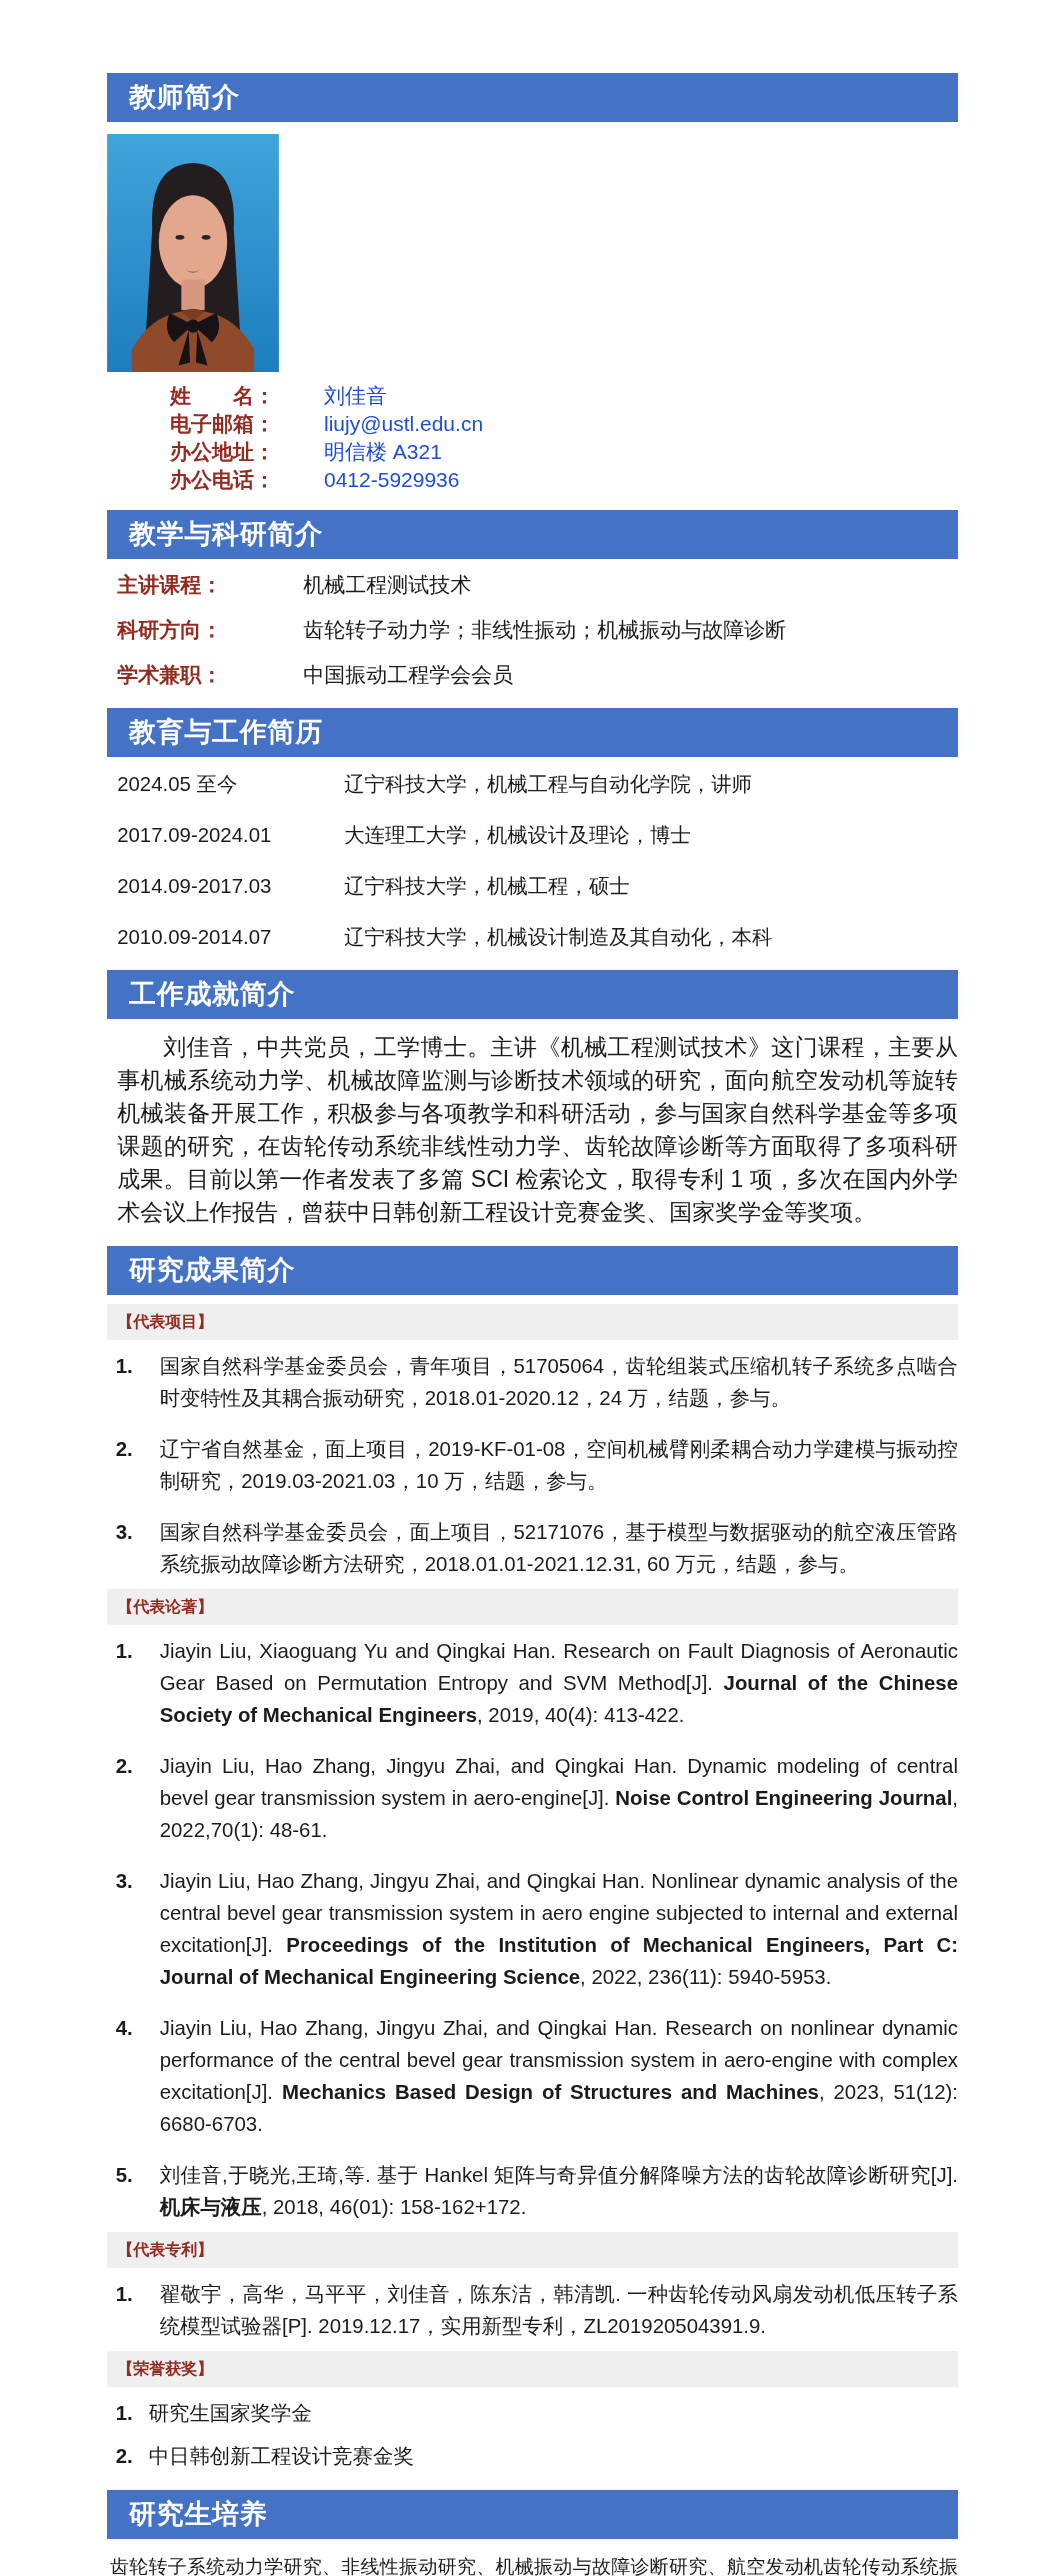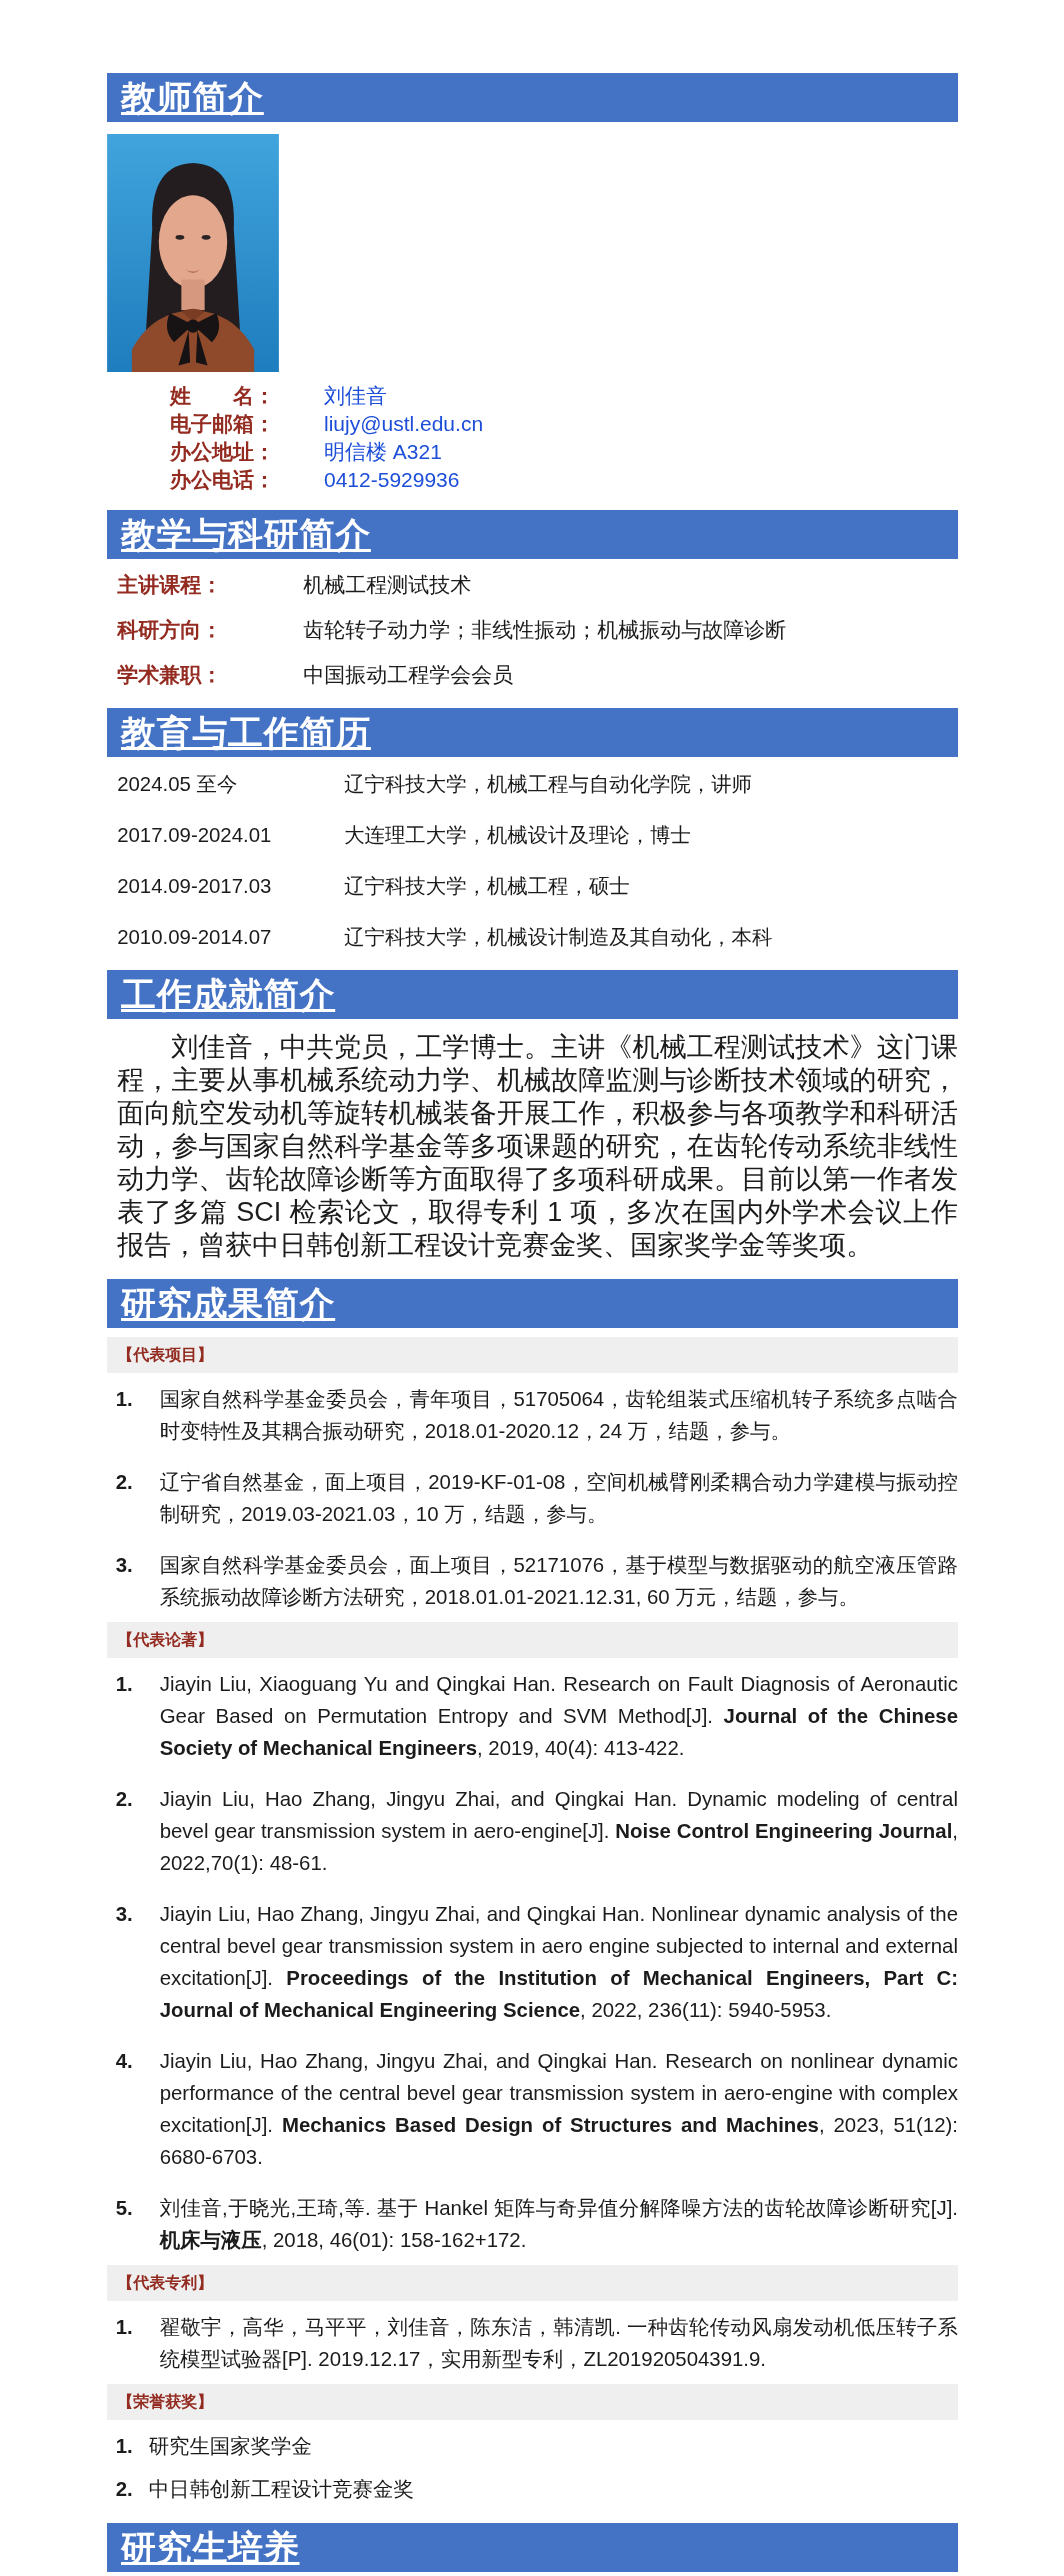--- a/index.html
+++ b/index.html
@@ -7,23 +7,22 @@
   body {
     width:1065px; min-height:2576px;
     font-family:"Liberation Sans","DejaVu Sans",sans-serif;
     color:#1b1b1b;
     --blue:#4472C4; --red:#942B21; --graybg:#EFEFEF;
   }
   .content { width:851px; margin:0 auto; padding-top:73px; padding-bottom:44px; }
 
   .bluebar {
     height:49px; line-height:49px; background:var(--blue); color:#ffffff;
-    font-size:35px; font-weight:bold; padding-left:14px; letter-spacing:0.7px;
+    font-size:27px; font-weight:bold; padding-left:22px; letter-spacing:0.7px;
     margin-top:17.5px;
-    text-decoration:underline;
   }
   .bluebar.first { margin-top:0; }
 
   
   .profile-row { display:flex; margin-top:11.6px;flex-direction:column; }
   .photo { width:172px; height:238px; flex:none; overflow:hidden; }
   .photo svg { display:block; width:100%; height:100%; }
   .fields { flex:1; padding:10.2px 0 10.2px 63px; display:flex; flex-direction:column; justify-content:space-between; }
   .field { display:flex; align-items:baseline; font-size:21px; }
   .flabel { width:154px; color:var(--red); font-weight:bold; flex:none; }
@@ -37,21 +36,21 @@
   .kvalue { flex:1; }
 
   
   .edu-block { margin:10.2px 0 0 10.2px; }
   .edu-row { display:flex; font-size:20.4px; line-height:32px; margin-bottom:19px; }
   .edu-row:last-child { margin-bottom:0; }
   .period { width:227px; flex:none; }
   .detail { flex:1; }
 
   .para {
-    font-size:27px; line-height:33px; text-align:justify; text-indent:2em;
+    font-size:23px; line-height:33px; text-align:justify; text-indent:2em;
     margin:11.6px 0 0 10.2px;
   }
   .para2 { font-size:19px; line-height:36px; text-align:justify; margin:10.2px 0 0 2.9px; }
 
   .graybar {
     background:var(--graybg); height:36px; line-height:36px;
     font-size:16px; font-weight:bold; color:var(--red);
     padding-left:10.2px; margin-top:8.7px;
   }
 

